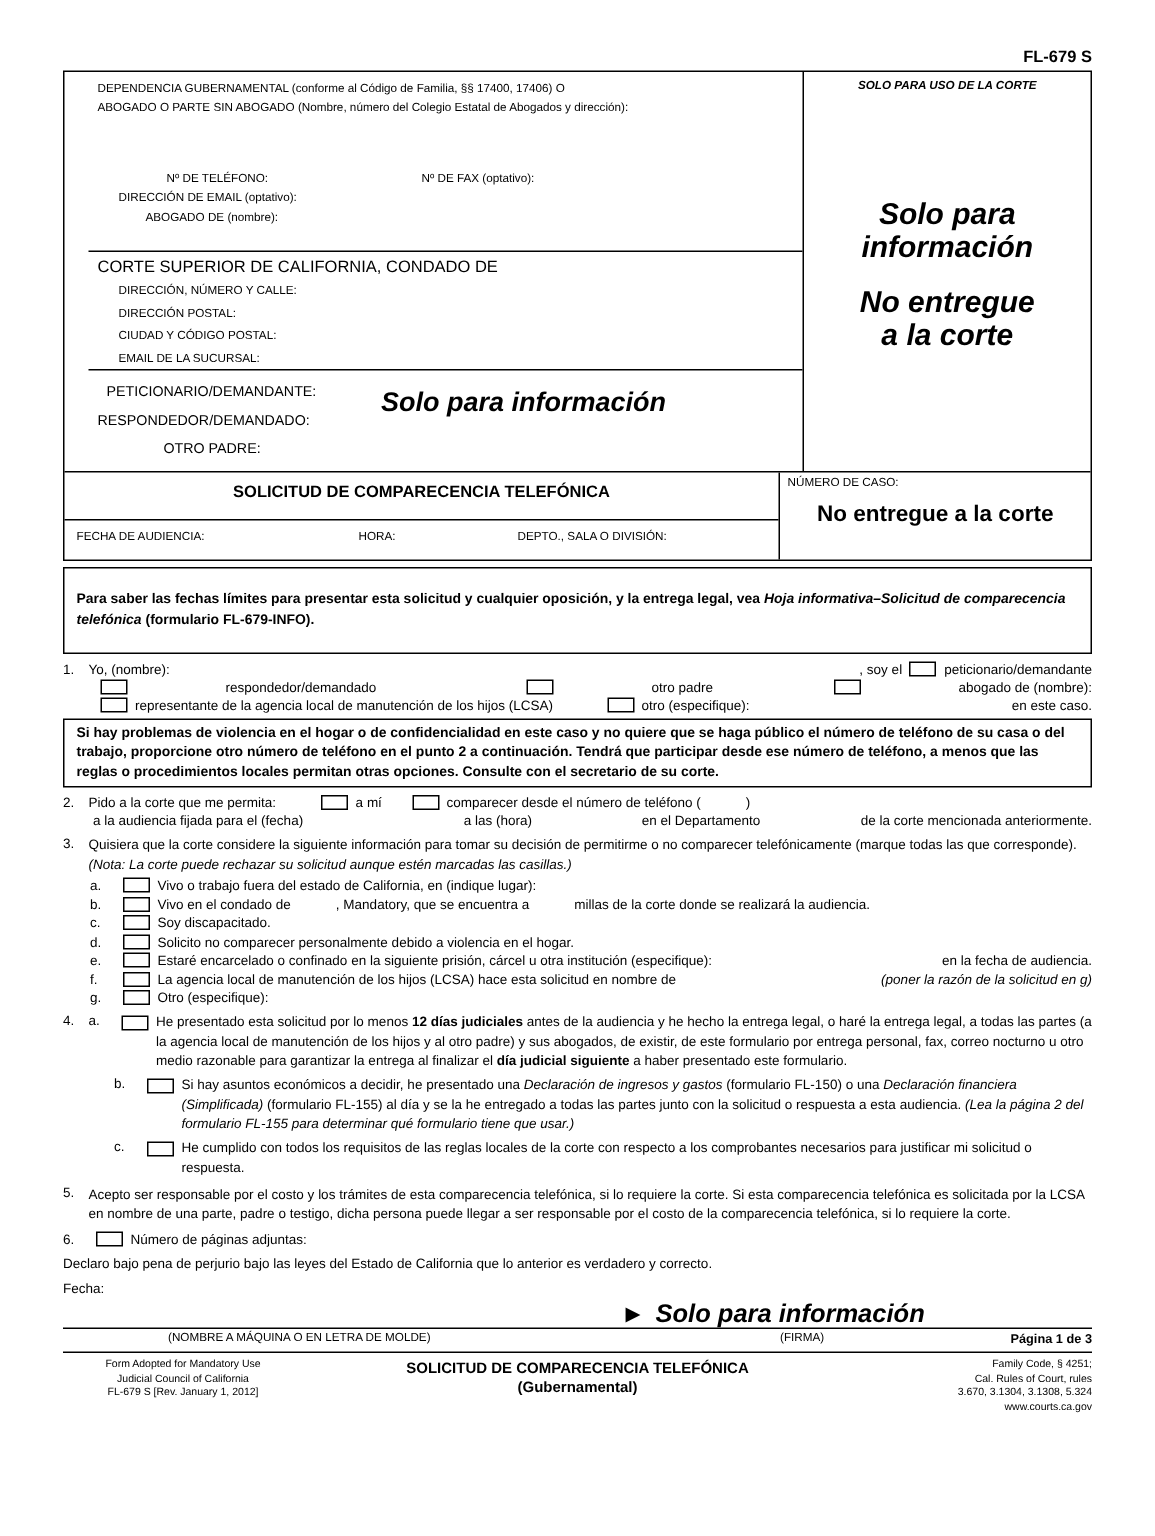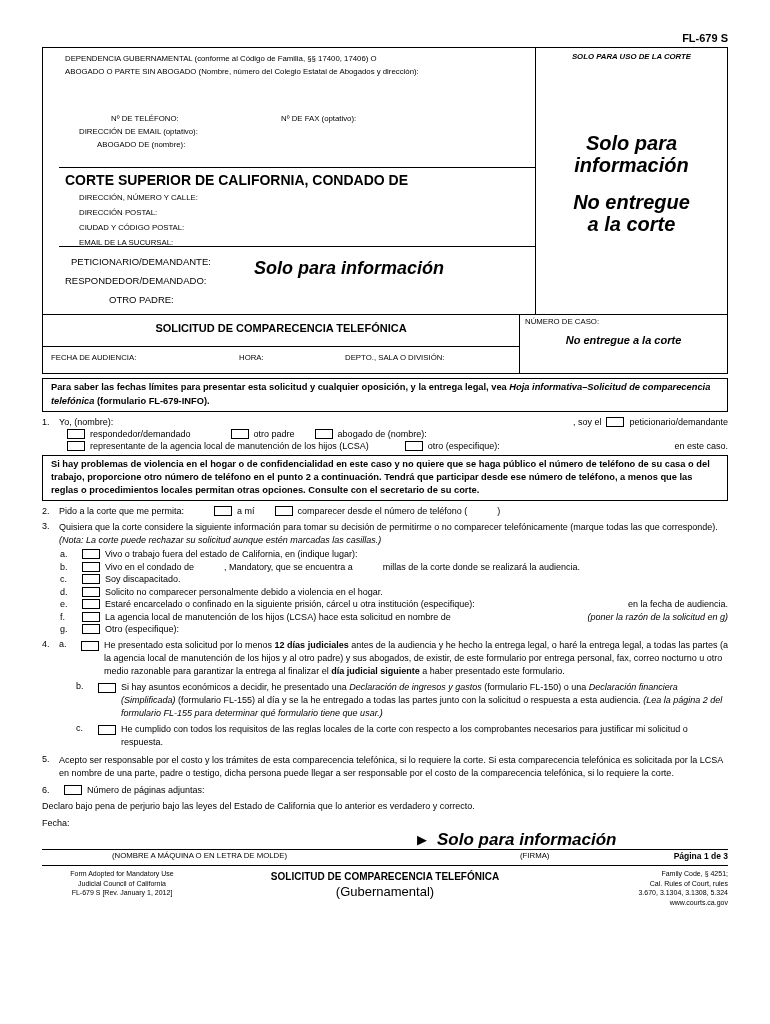--- a/index.html
+++ b/index.html
@@ -17,45 +17,45 @@
   .col-left { width:477px; border-right:1.2px solid #000; display:flex; flex-direction:column;margin-left:16px; }
   .col-right { flex:1; position:relative; }
   .atty { height:126px; border-bottom:1.2px solid #000; padding:4px 6px 16px; display:flex; flex-direction:column; }
   .atty .tiny { line-height:13px; }
   .atty .spacer { flex:1; }
   .row-pf { display:flex; }
   .pf-phone { padding-left:46px; width:216px; }
   .ind14 { padding-left:14px; }
   .ind32 { padding-left:32px; }
   .courtb { height:79px; border-bottom:1.2px solid #000; padding:4px 6px; }
-  .courtb .ctitle { font-size:14px; font-weight:bold; margin-bottom:2px; }
+  .courtb .ctitle { font-size:11px; font-weight:normal; margin-bottom:2px; }
   .courtb .tiny { line-height:15px; padding-left:14px; }
   .partyb { flex:1; position:relative; padding:5px 6px; font-size:9.5px; }
   .partyb div { line-height:19px; }
   .p-ind { padding-left:6px; }
   .p-ind2 { padding-left:44px; }
   .stamp-party { position:absolute; left:195px; top:12px; font-size:18px; font-weight:bold; font-style:italic; }
 
   .court-use { text-align:center; font-size:7.8px; font-weight:bold; font-style:italic; padding-top:4px; }
   .stamp-lg { text-align:center; font-size:20px; font-weight:bold; font-style:italic; line-height:1.08; }
   .stamp-lg.first { margin-top:72px; }
   .stamp-lg.second { margin-top:16px; }
 
   .cap-title { display:flex; height:59px; border-top:1.2px solid #000; }
   .title-left { width:477px; border-right:1.2px solid #000; display:flex; flex-direction:column; }
   .form-title { text-align:center; font-weight:bold; font-size:11px; padding-top:7px; height:31px; }
   .hearing { border-top:1.2px solid #000; flex:1; display:flex; align-items:flex-start; padding-top:6px; }
   .h-date { padding-left:8px; width:196px; }
   .h-hora { width:106px; }
   .h-dept { flex:1; }
   .title-right { flex:1; padding:2px 5px; }
-  .stamp-md { text-align:center; font-size:11px; font-weight:bold; font-style:italic; margin-top:8px; }
+  .stamp-md { text-align:center; font-size:15px; font-weight:bold; margin-top:8px; }
 
   
-  .noticebox { border:1.6px solid #000; margin-top:4px; padding:2px 8px; font-size:9.3px; font-weight:bold; line-height:13.8px; }
+  .noticebox { border:1.6px solid #000; margin-top:4px; padding:14px 8px; font-size:9.3px; font-weight:bold; line-height:13.8px; }
   .warnbox { border:1.6px solid #000; margin-top:4px; padding:2px 8px; font-size:9.3px; font-weight:bold; line-height:13.4px; }
 
   
   .items { font-size:9px; }
   .irow { display:flex; align-items:center; margin-top:2px; white-space:nowrap; }
   .inum { width:17px; flex:none; }
   .ilet { width:17px; flex:none; }
   .cb { flex:none; display:inline-block; width:18px; height:10px; border:1px solid #000; margin:0 5px; background:#fff; }
   .cbt { margin-top:2px; align-self:flex-start; }
   .grow { flex:1; }
@@ -72,25 +72,25 @@
   .sig-rule { border-bottom:1.2px solid #000; }
   .sig-labels { position:relative; height:12px; margin-top:1px; }
   .lab-name { position:absolute; left:70px; }
   .lab-firma { position:absolute; left:478px; }
   .lab-page { position:absolute; right:0; font-weight:bold; font-size:8.5px; }
 
   .footer { border-top:1.2px solid #000; margin-top:2px; padding-top:3px; display:flex; }
   .f-left { width:160px; font-size:7px; line-height:9.5px; text-align:center; }
   .f-center { flex:1; text-align:center; }
   .f-center .ft1 { font-weight:bold; font-size:10px; margin-top:2px; }
-  .f-center .ft2 { font-weight:normal; font-size:13px; margin-top:2px; }
+  .f-center .ft2 { font-weight:bold; font-size:10px; margin-top:2px; }
   .f-right { width:160px; font-size:7px; line-height:9.5px; text-align:right; }
   .m70 { margin-left:70px; } .m36 { margin-left:36px; } .m30 { margin-left:30px; }
   .m40 { margin-left:40px; } .m20 { margin-left:20px; }
-  .pl20 { padding-left:20px; }
+  .pl20 { padding-left:20px;justify-content:space-between; }
 </style>
 </head>
 <body>
 
 <div class="page">
 
   <div class="form-no">FL-679 S</div>
 
   <div class="caption">
     <div class="cap-top">
@@ -187,20 +187,26 @@
       <div class="irow">
         <span class="inum">2.</span>
         <span>Pido a la corte que me permita:</span>
         <span class="cb m30"></span>
         <span>a mí</span>
         <span class="cb m20"></span>
         <span>comparecer desde el número de teléfono (</span>
         <span class="fill30"></span>
         <span>)</span>
       </div>
+      <div class="irow pl20">
+        <span>a la audiencia fijada para el (fecha)</span>
+        <span class="m70">a las (hora)</span>
+        <span class="m36">en el Departamento</span>
+        <span class="m30">de la corte mencionada anteriormente.</span>
+      </div>
     </div>
 
     <div class="item">
       <div class="irow4">
         <span class="inum">3.</span>
         <div class="ptext">
           <span>Quisiera que la corte considere la siguiente información para tomar su decisión de permitirme o no comparecer telefónicamente (marque todas las que corresponde). </span><span class="i">(Nota: La corte puede rechazar su solicitud aunque estén marcadas las casillas.)</span>
         </div>
       </div>
       <div class="irow3">

